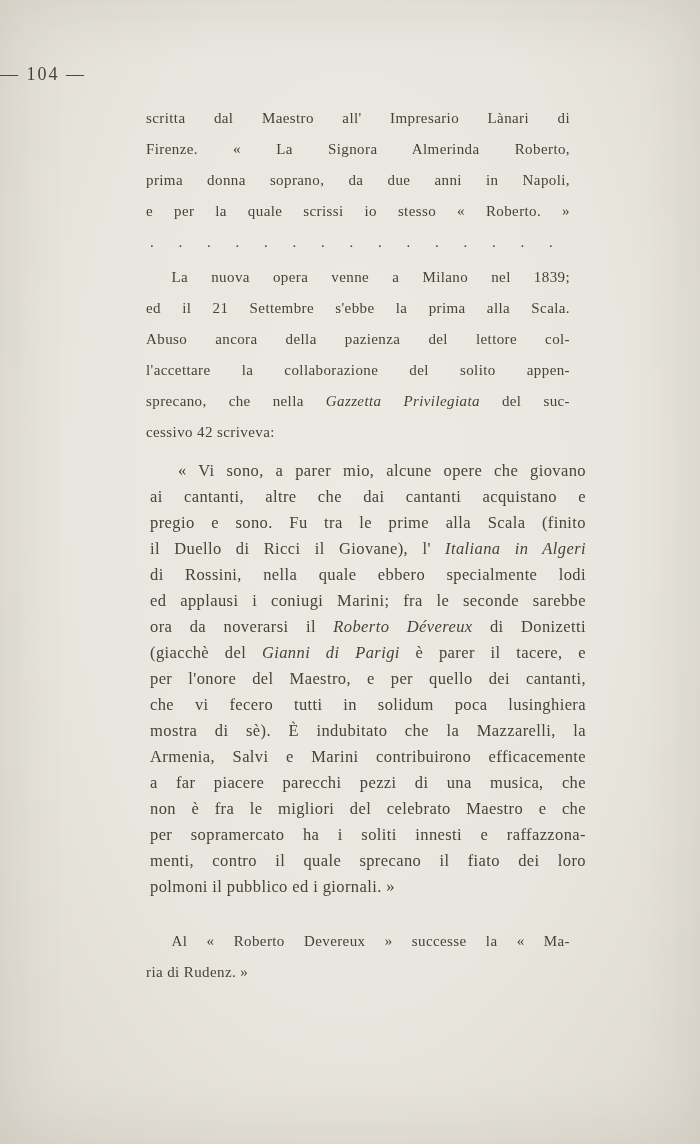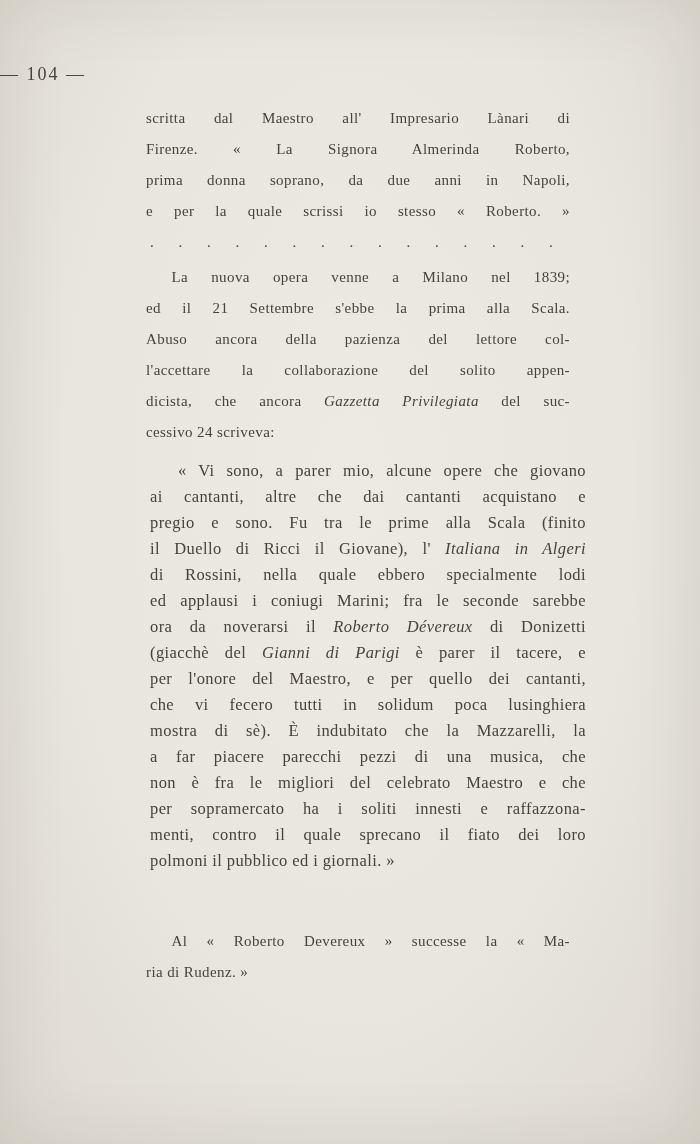--- a/index.html
+++ b/index.html
@@ -50,36 +50,37 @@
       <div class="line j"><span>e per la quale scrissi io stesso « Roberto. »</span></div>
     </div>
 
   <div class="dots">. . . . . . . . . . . . . . .</div>
 
   <div class="para p-main" style="top:262px; left:146px; width:424px;">
       <div class="line j indent"><span>La nuova opera venne a Milano nel 1839;</span></div>
       <div class="line j"><span>ed il 21 Settembre s'ebbe la prima alla Scala.</span></div>
       <div class="line j"><span>Abuso ancora della pazienza del lettore col-</span></div>
       <div class="line j"><span>l'accettare la collaborazione del solito appen-</span></div>
-      <div class="line j"><span>dicista, che ancora </span><span class="it">Gazzetta Privilegiata</span><span> del suc-</span></div>
-      <div class="line"><span>cessivo 24 scriveva:</span></div>
+      <div class="line j"><span>sprecano, che nella </span><span class="it">Gazzetta Privilegiata</span><span> del suc-</span></div>
+      <div class="line"><span>cessivo 42 scriveva:</span></div>
     </div>
 
   <div class="para p-quote" style="top:458px; left:130px; width:456px;">
       <div class="line j indent"><span>« Vi sono, a parer mio, alcune opere che giovano</span></div>
       <div class="line j"><span>ai cantanti, altre che dai cantanti acquistano e</span></div>
       <div class="line j"><span>pregio e sono. Fu tra le prime alla Scala (finito</span></div>
       <div class="line j"><span>il Duello di Ricci il Giovane), l' </span><span class="it">Italiana in Algeri</span></div>
       <div class="line j"><span>di Rossini, nella quale ebbero specialmente lodi</span></div>
       <div class="line j"><span>ed applausi i coniugi Marini; fra le seconde sarebbe</span></div>
       <div class="line j"><span>ora da noverarsi il </span><span class="it">Roberto Dévereux</span><span> di Donizetti</span></div>
       <div class="line j"><span>(giacchè del </span><span class="it">Gianni di Parigi</span><span> è parer il tacere, e</span></div>
       <div class="line j"><span>per l'onore del Maestro, e per quello dei cantanti,</span></div>
       <div class="line j"><span>che vi fecero tutti in solidum poca lusinghiera</span></div>
       <div class="line j"><span>mostra di sè). È indubitato che la Mazzarelli, la</span></div>
+      <div class="line j"><span>Armenia, Salvi e Marini contribuirono efficacemente</span></div>
       <div class="line j"><span>a far piacere parecchi pezzi di una musica, che</span></div>
       <div class="line j"><span>non è fra le migliori del celebrato Maestro e che</span></div>
       <div class="line j"><span>per sopramercato ha i soliti innesti e raffazzona-</span></div>
       <div class="line j"><span>menti, contro il quale sprecano il fiato dei loro</span></div>
       <div class="line"><span>polmoni il pubblico ed i giornali. »</span></div>
     </div>
 
   <div class="para p-main" style="top:926px; left:146px; width:424px;">
       <div class="line j indent"><span>Al « Roberto Devereux »  successe la « Ma-</span></div>
       <div class="line"><span>ria di Rudenz. »</span></div>

